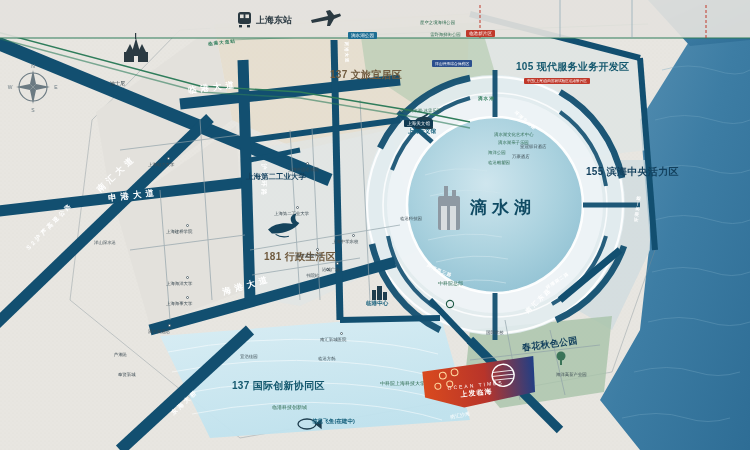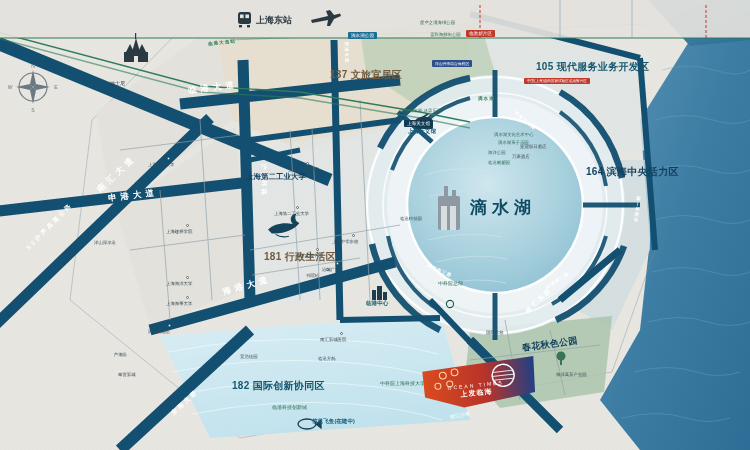--- a/index.html
+++ b/index.html
@@ -288,23 +288,23 @@
     <circle cx="4" cy="4" r="3.6" fill="none" stroke="#1d5a45" stroke-width="1.1"></circle>
   </g>
 </svg>
 
 <div class="lbl topnav" style="left:256px; top:14px;">
   <span>上海东站</span>
 </div>
 
 <div class="lbl zone brown" style="left:330px; top:68px;">137 文旅宜居区</div>
 <div class="lbl zone brown" style="left:264px; top:250px;">181 行政生活区</div>
-<div class="lbl zone teal" style="left:232px; top:379px;">182 国际创新协同区</div>
-<div class="lbl zone navy" style="left:586px; top:165px;">164 滨海中央活力区</div>
-<div class="lbl zone teal" style="left:536px; top:60px;">105 现代服务业务开发区</div>
+<div class="lbl zone teal" style="left:232px; top:379px;">137 国际创新协同区</div>
+<div class="lbl zone navy" style="left:586px; top:165px;">155 滨海中央活力区</div>
+<div class="lbl zone teal" style="left:516px; top:60px;">105 现代服务业务开发区</div>
 
 <div class="lbl lakename" style="left:470px; top:196px;">滴水湖</div>
 
 <div class="lbl roadlbl" style="left:92px; top:168px; transform:rotate(-43deg);">南汇大道</div>
 <div class="lbl roadlbl sm" style="left:18px; top:222px; transform:rotate(-46deg);">S2沪芦高速公路</div>
 <div class="lbl roadlbl" style="left:108px; top:190px; transform:rotate(-7deg);">申港大道</div>
 <div class="lbl roadlbl" style="left:188px; top:82px; transform:rotate(-7deg);">临港大道</div>
 <div class="lbl roadlbl sm" style="left:246px; top:176px; transform:rotate(90deg);">沪城环路</div>
 <div class="lbl roadlbl" style="left:222px; top:280px; transform:rotate(-16deg);">海港大道</div>
 <div class="lbl roadlbl sm" style="left:168px; top:398px; transform:rotate(-43deg);">东海大桥</div>

